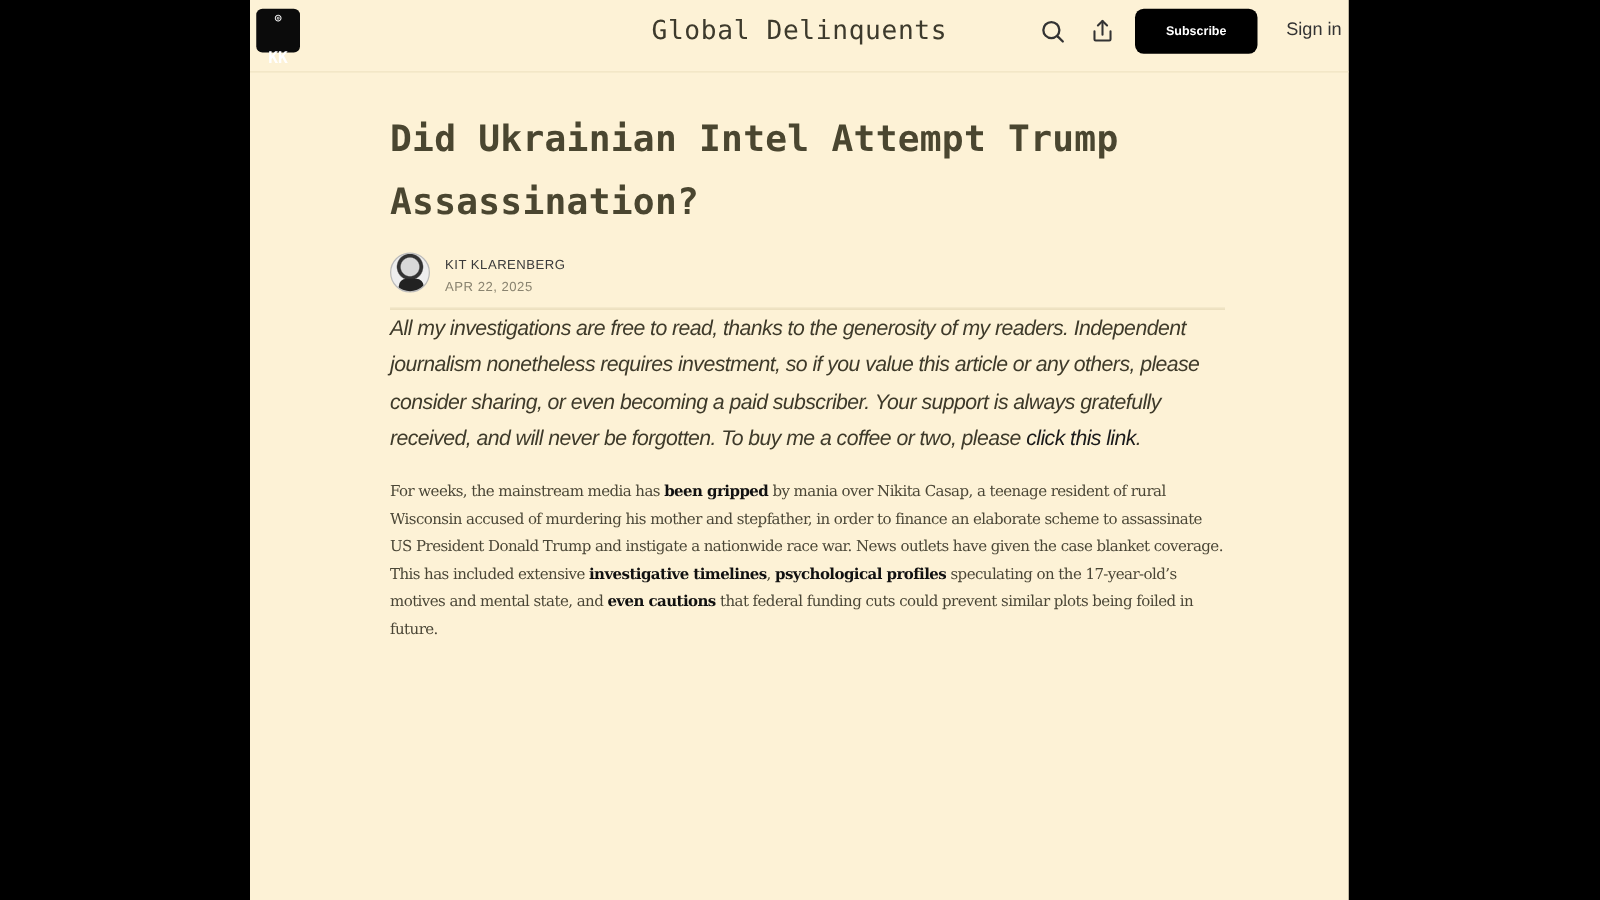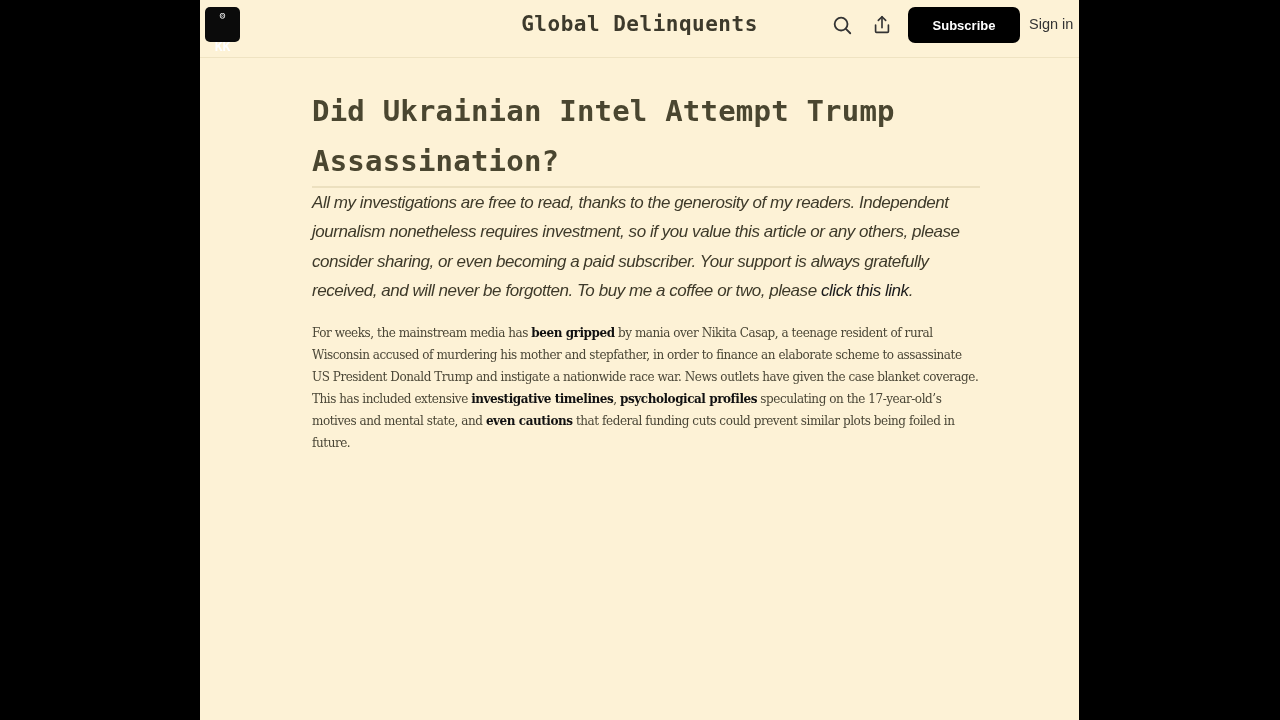--- a/index.html
+++ b/index.html
@@ -15,29 +15,29 @@
     .logo {
       position: absolute; left: 5px; top: 7px; width: 35px; height: 35px;
       background: #0b0b0b; border-radius: 5px;
       color: #fff; font-family: "DejaVu Sans Mono", monospace; font-weight: bold;
       font-size: 13px; text-align: center; line-height: 1;
     }
     .logo .globe { display: block; font-size: 9px; margin-top: 4px; }
     .logo .kk { display: block; margin-top: 20px; letter-spacing: 0px; }
     .pub-title {
       position: absolute; left: 0; right: 0; top: 12px; text-align: center;
-      font-family: "DejaVu Sans Mono", monospace; font-weight: bold; font-size: 21px;
+      font-family: "DejaVu Sans Mono", monospace; font-weight: normal; font-size: 21px;
       color: #3d3a2c; letter-spacing: 0.5px;
     }
     .icon-btn { position: absolute; top: 14px; width: 22px; height: 22px; cursor: pointer; }
     .icon-btn svg { width: 22px; height: 22px; }
     .subscribe-btn {
-      position: absolute; left: 708px; top: 7px; width: 112px; height: 36px;
+      position: absolute; left: 708px; top: 7px; width: 98px; height: 36px;
       background: #000; color: #fff; border-radius: 7px; border: none;
-      font-family: "Liberation Sans", sans-serif; font-weight: bold; font-size: 13px;
+      font-family: "Liberation Sans", sans-serif; font-weight: bold; font-size: 10px;
       cursor: pointer;
     }
     .signin {
       position: absolute; left: 829px; top: 16px;
       font-family: "Liberation Sans", sans-serif; font-size: 14.5px; color: #333;
       cursor: pointer;
     }
     .article { position: absolute; left: 112px; top: 86px; width: 668px; }
     .title {
       font-family: "DejaVu Sans Mono", monospace; font-weight: bold; font-size: 29px;
@@ -106,20 +106,25 @@
           <path d="M5 12v7a1 1 0 0 0 1 1h12a1 1 0 0 0 1-1v-7"></path>
         </svg>
     </div>
     <button class="subscribe-btn">Subscribe</button>
     <div class="signin">Sign in</div>
   </div>
 
   <div class="article">
     <h1 class="title">Did Ukrainian Intel Attempt Trump Assassination?</h1>
 
+    <div class="byline">
+      <div class="avatar"></div>
+      <div class="author">KIT KLARENBERG</div>
+      <div class="date">APR 22, 2025</div>
+    </div>
 
     <div class="divider"></div>
 
 
     <div class="divider"></div>
 
     <p class="intro"><span>All my investigations are free to read, thanks to the generosity of my readers. Independent journalism nonetheless requires investment, so if you value this article or any others, please consider sharing, or even becoming a paid subscriber. Your support is always gratefully received, and will never be forgotten. To buy me a coffee or two, please </span><a>click this link</a><span>.</span></p>
 
     <p class="body-p"><span>For weeks, the mainstream media has </span><a>been gripped</a><span> by mania over Nikita Casap, a teenage resident of rural Wisconsin accused of murdering his mother and stepfather, in order to finance an elaborate scheme to assassinate US President Donald Trump and instigate a nationwide race war. News outlets have given the case blanket coverage. This has included extensive </span><a>investigative timelines</a><span>, </span><a>psychological profiles</a><span> speculating on the 17-year-old’s motives and mental state, and </span><a>even cautions</a><span> that federal funding cuts could prevent similar plots being foiled in future.</span></p>
   </div>

